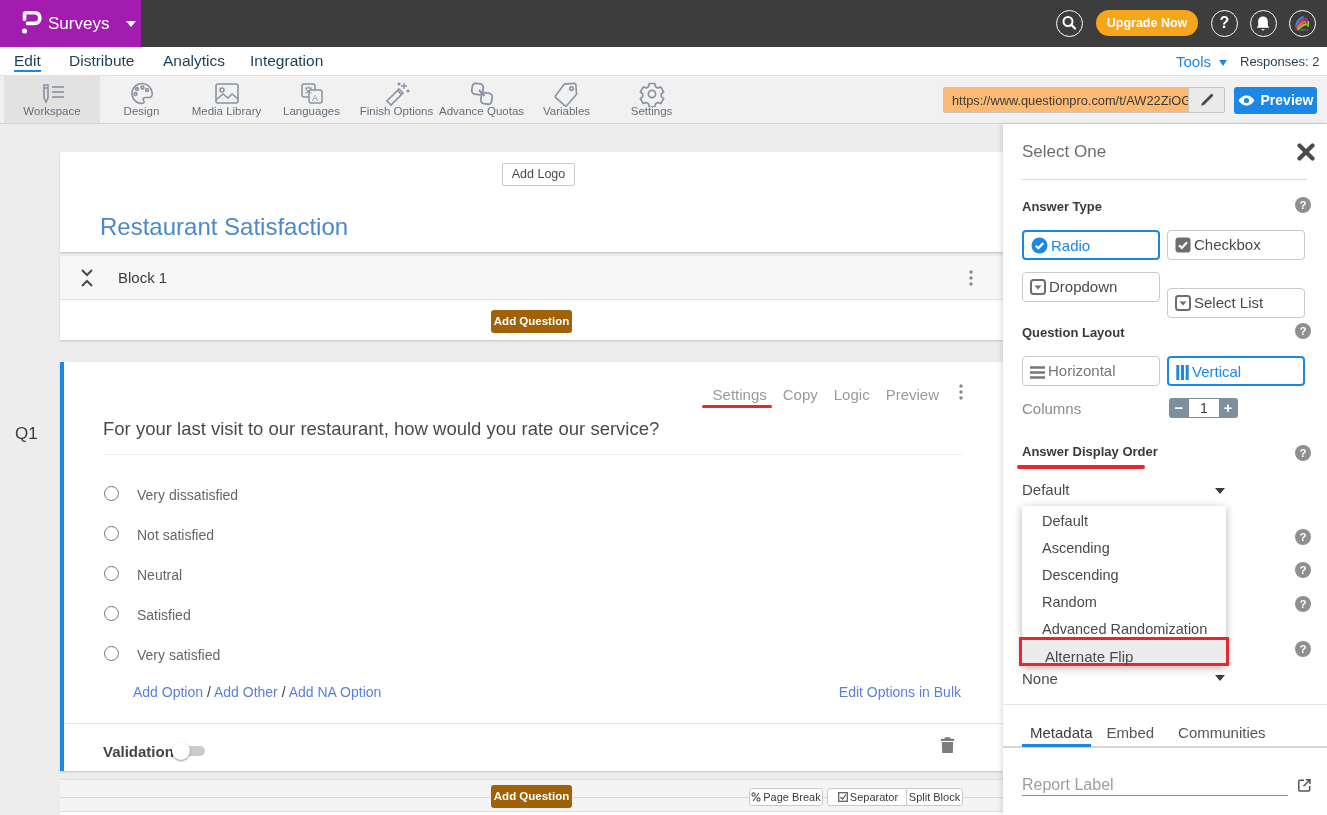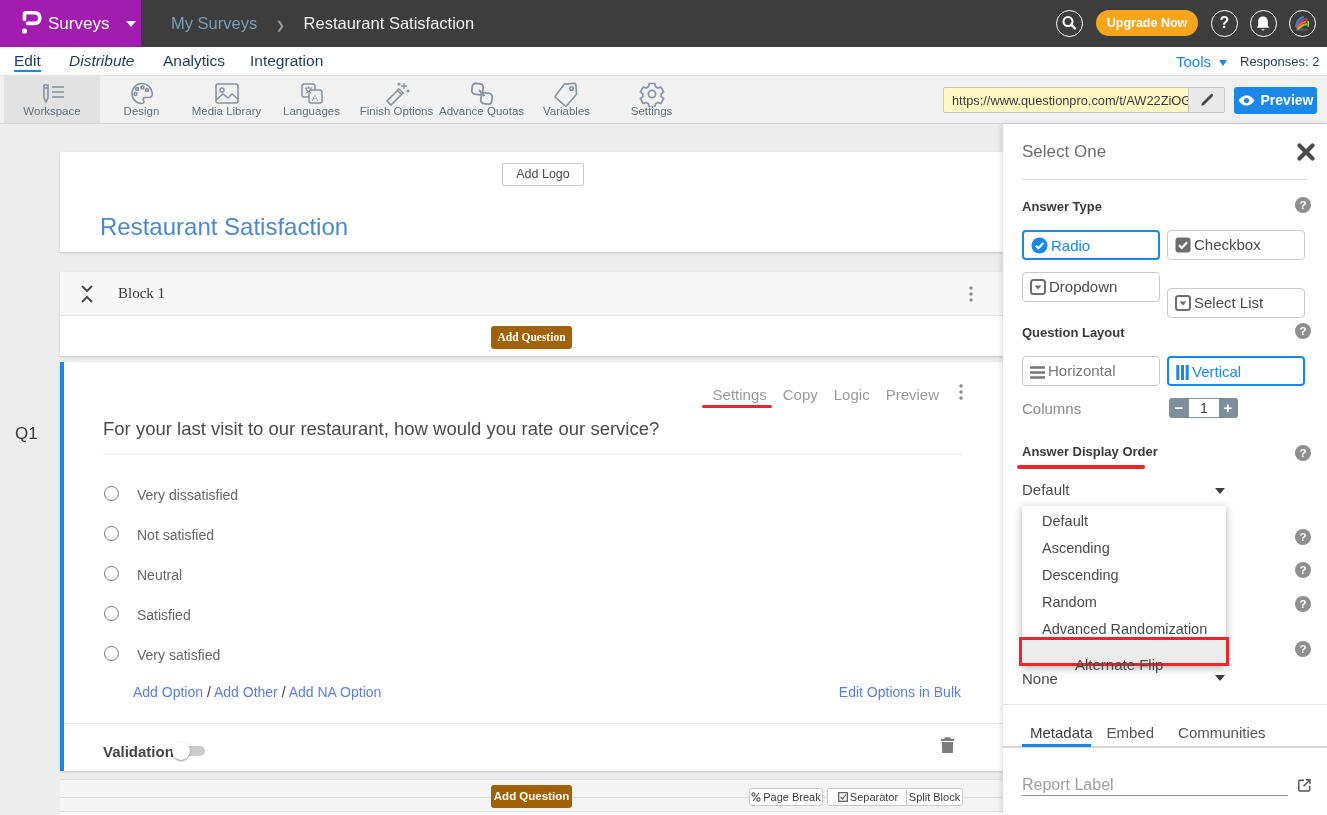--- a/index.html
+++ b/index.html
@@ -19,31 +19,31 @@
 #nav { position:absolute; left:0; top:47px; width:1327px; height:29px; background:#fff; border-bottom:1px solid #e2e2e2; }
 #nav .t { position:absolute; top:5px; font-size:15.5px; color:#1c3e57; white-space:nowrap; }
 #nav .t.active { border-bottom:2.5px solid #1b87e6; padding-bottom:0px; }
 #nav .right { color:#1b87e6; }
 
 #toolbar { position:absolute; left:0; top:76px; width:1327px; height:48px; background:#f1f1f1; border-bottom:1px solid #d4d4d4; }
 .tbi { position:absolute; top:0; height:47px; text-align:center; }
 .tbi .lab { position:absolute; bottom:6px; width:100%; font-size:11.5px; color:#66707a; white-space:nowrap; }
 .tbi svg { margin-top:5px; }
 .tbi.active { background:#e2e2e2; }
-#urlbox { position:absolute; left:943px; top:11px; width:282px; height:26px; background:#fef9c3; border:1px solid #c6c6c6; border-radius:2px; }
+#urlbox { position:absolute; left:943px; top:11px; width:282px; height:26px; background:#fdba74; border:1px solid #c6c6c6; border-radius:2px; }
 #urlbox .txt { position:absolute; left:8px; top:5px; font-size:12.8px; color:#3b3b3b; white-space:nowrap; }
 #urlbox .pen { position:absolute; right:0; top:0; width:36px; height:24px; background:#e9e9e9; border-left:1px solid #c6c6c6; text-align:center; }
 #previewbtn { position:absolute; left:1234px; top:11px; width:83px; height:27px; background:#1b87e6; border-radius:3px; color:#fff; font-size:14px; font-weight:bold; text-align:center; line-height:27px; }
 
 #main { position:absolute; left:0; top:124px; width:1003px; height:691px; background:#ededed; overflow:hidden; }
 .card { position:absolute; left:60px; width:943px; background:#fff; box-shadow:0 1px 2px rgba(0,0,0,0.18); }
 #titlecard { top:28px; height:100px; }
-#addlogo { position:absolute; left:442px; top:11px; width:82px; height:23px; border:1px solid #c9c9c9; border-radius:2px; background:#fff; font-size:12.5px; color:#4a4a4a; text-align:center; line-height:21px; }
+#addlogo { position:absolute; left:442px; top:11px; width:73px; height:23px; border:1px solid #c9c9c9; border-radius:2px; background:#fff; font-size:12.5px; color:#4a4a4a; text-align:center; line-height:21px; }
 #stitle { position:absolute; left:40px; top:61px; font-size:24px; color:#4b88cb; font-weight:normal; }
-#blockcard { top:148px; height:84px;font-family:Liberation Serif, serif; }
+#blockcard { top:132px; height:84px; }
 #blockhead { position:absolute; left:0; top:0; width:100%; height:44px; background:#f7f7f7; border-bottom:1px solid #e3e3e3; }
 #blockhead .bname { position:absolute; left:58px; top:13px; font-size:15px; color:#3b3b3b; }
 .bluebtn { background:#a16207; color:#fff; font-weight:bold; font-size:11.5px; text-align:center; border-radius:3px; white-space:nowrap; }
 #qcard { top:238px; height:409px; border-left:4px solid #1b87e6; }
 #qtabs { position:absolute; right:40px; top:22px; font-size:15px; color:#9a9a9a; }
 #qtabs span { margin-left:16px; }
 #q1label { position:absolute; left:15px; top:300px; font-size:17px; color:#3b3b3b; }
 #qtext { position:absolute; left:39px; top:56px; font-size:18.5px; color:#4a4a4a; }
 #qdivider { position:absolute; left:39px; top:92px; width:860px; height:1px; background:#ececec; }
 .opt { position:absolute; left:40px; }
@@ -85,21 +85,20 @@
 <body>
 <div id="topbar">
   <div id="logo">
     <svg width="26" height="28" viewBox="0 0 26 28">
       <path d="M5.5 9.5 L5.5 4.2 Q5.5 2.8 7 2.8 L15.5 2.8 Q20.8 2.8 20.8 8.1 Q20.8 13.4 15.5 13.4 L8.5 13.4" fill="none" stroke="#fff" stroke-width="3.6" stroke-linecap="round"></path>
       <circle cx="5.5" cy="21" r="2.6" fill="#fff"></circle>
     </svg>
     <span class="pword">Surveys</span>
     <span class="caret" style="position:absolute;left:126px;top:21px;border-left-width:5.5px;border-right-width:5.5px;border-top-width:6.5px;"></span>
   </div>
-  <div id="crumb">My Surveys <span class="sep">❯</span> <span class="cur">Restaurant Satisfaction</span></div>
   <div class="circbtn" style="left:1056px;">
     <svg width="24" height="24" viewBox="0 0 24 24" style="margin:0px 0 0 0px;">
         <circle cx="11" cy="10.5" r="4.5" fill="none" stroke="#fff" stroke-width="2"></circle>
         <line x1="14.2" y1="13.7" x2="18" y2="17.5" stroke="#fff" stroke-width="2.4" stroke-linecap="round"></line>
       </svg>
   </div>
   <div id="upgrade">Upgrade Now</div>
   <div class="circbtn" style="left:1211px;color:#fff;font-size:16px;font-weight:bold;text-align:center;line-height:24px;">?</div>
   <div class="circbtn" style="left:1250px;">
     <svg width="24" height="24" viewBox="0 0 24 24" style="margin:1px 0 0 0px;">
@@ -114,21 +113,21 @@
       <path d="M6.8 16.4 Q8.8 9.8 14.3 8.4" fill="none" stroke="#d6328c" stroke-width="1.9" stroke-linecap="round"></path>
       <path d="M7.6 17.3 Q10.2 11.6 15.5 10.7" fill="none" stroke="#f07020" stroke-width="1.9" stroke-linecap="round"></path>
       <path d="M8.4 18 Q11.8 13.8 16.6 13.2" fill="none" stroke="#8cc63f" stroke-width="1.9" stroke-linecap="round"></path>
       <path d="M15.8 7.2 Q17.4 9.2 17.8 11.8" fill="none" stroke="#c0317f" stroke-width="1.6" stroke-linecap="round"></path>
       <path d="M18.3 10.8 Q18.7 13 18 15.2" fill="none" stroke="#9ec53e" stroke-width="1.6" stroke-linecap="round"></path>
     </svg>
   </div>
 </div>
 <div id="nav">
   <span class="t active" style="left:14px;">Edit</span>
-  <span class="t" style="left:69px;font-style:italic;">Distribute</span>
+  <span class="t" style="left:69px;">Distribute</span>
   <span class="t" style="left:163px;">Analytics</span>
   <span class="t" style="left:250px;">Integration</span>
   <span class="t right" style="left:1176px;font-size:15px;top:6px;">Tools <span class="caret" style="border-top-color:#1b87e6;border-left-width:4.5px;border-right-width:4.5px;margin-left:4px;"></span></span>
   <span class="t" style="left:1240px;font-size:13px;top:7px;">Responses: 2</span>
 </div>
 <div id="toolbar">
   <div class="tbi active" style="left:4px;width:96px;">
     <svg width="32" height="26" viewBox="0 0 32 26" fill="none" stroke="#8b93a0" stroke-width="1.6">
       <path d="M8 4 L8 17 L10 21 L12 17 L12 4 Z M8 7 L12 7"></path>
       <line x1="16" y1="6" x2="28" y2="6"></line>
@@ -340,21 +339,21 @@
   <div class="qmark" style="top:472px;">?</div>
   <div class="qmark" style="top:517px;">?</div>
   <div id="ddpanel">
     <div class="it" style="top:7px;">Default</div>
     <div class="it" style="top:34px;">Ascending</div>
     <div class="it" style="top:61px;">Descending</div>
     <div class="it" style="top:88px;">Random</div>
     <div class="it" style="top:115px;">Advanced Randomization</div>
   </div>
   <div id="altflip">
-      <span style="position:absolute;left:23px;top:16px;font-size:15px;color:#4a4a4a;margin-left:30px;">Alternate Flip</span>
+      <span style="position:absolute;left:23px;top:8px;font-size:15px;color:#4a4a4a;">Alternate Flip</span>
     </div>
   <div class="gsel" style="top:546px;">None</div>
   <span class="selcaret" style="left:212px;top:551px;"></span>
   <div style="position:absolute;left:0;top:580px;width:324px;height:1px;background:#e3e3e3;"></div>
   <div id="ptabs"><span class="a">Metadata</span><span style="margin-left:14px;">Embed</span><span style="margin-left:24px;">Communities</span></div>
   <div style="position:absolute;left:0;top:622px;width:324px;height:1.5px;background:#d6d6d6;"></div>
   <div id="metau"></div>
   <div id="replabel">Report Label</div>
   <div id="repline"></div>
   <svg width="15" height="15" viewBox="0 0 15 15" style="position:absolute;left:294px;top:654px;">

